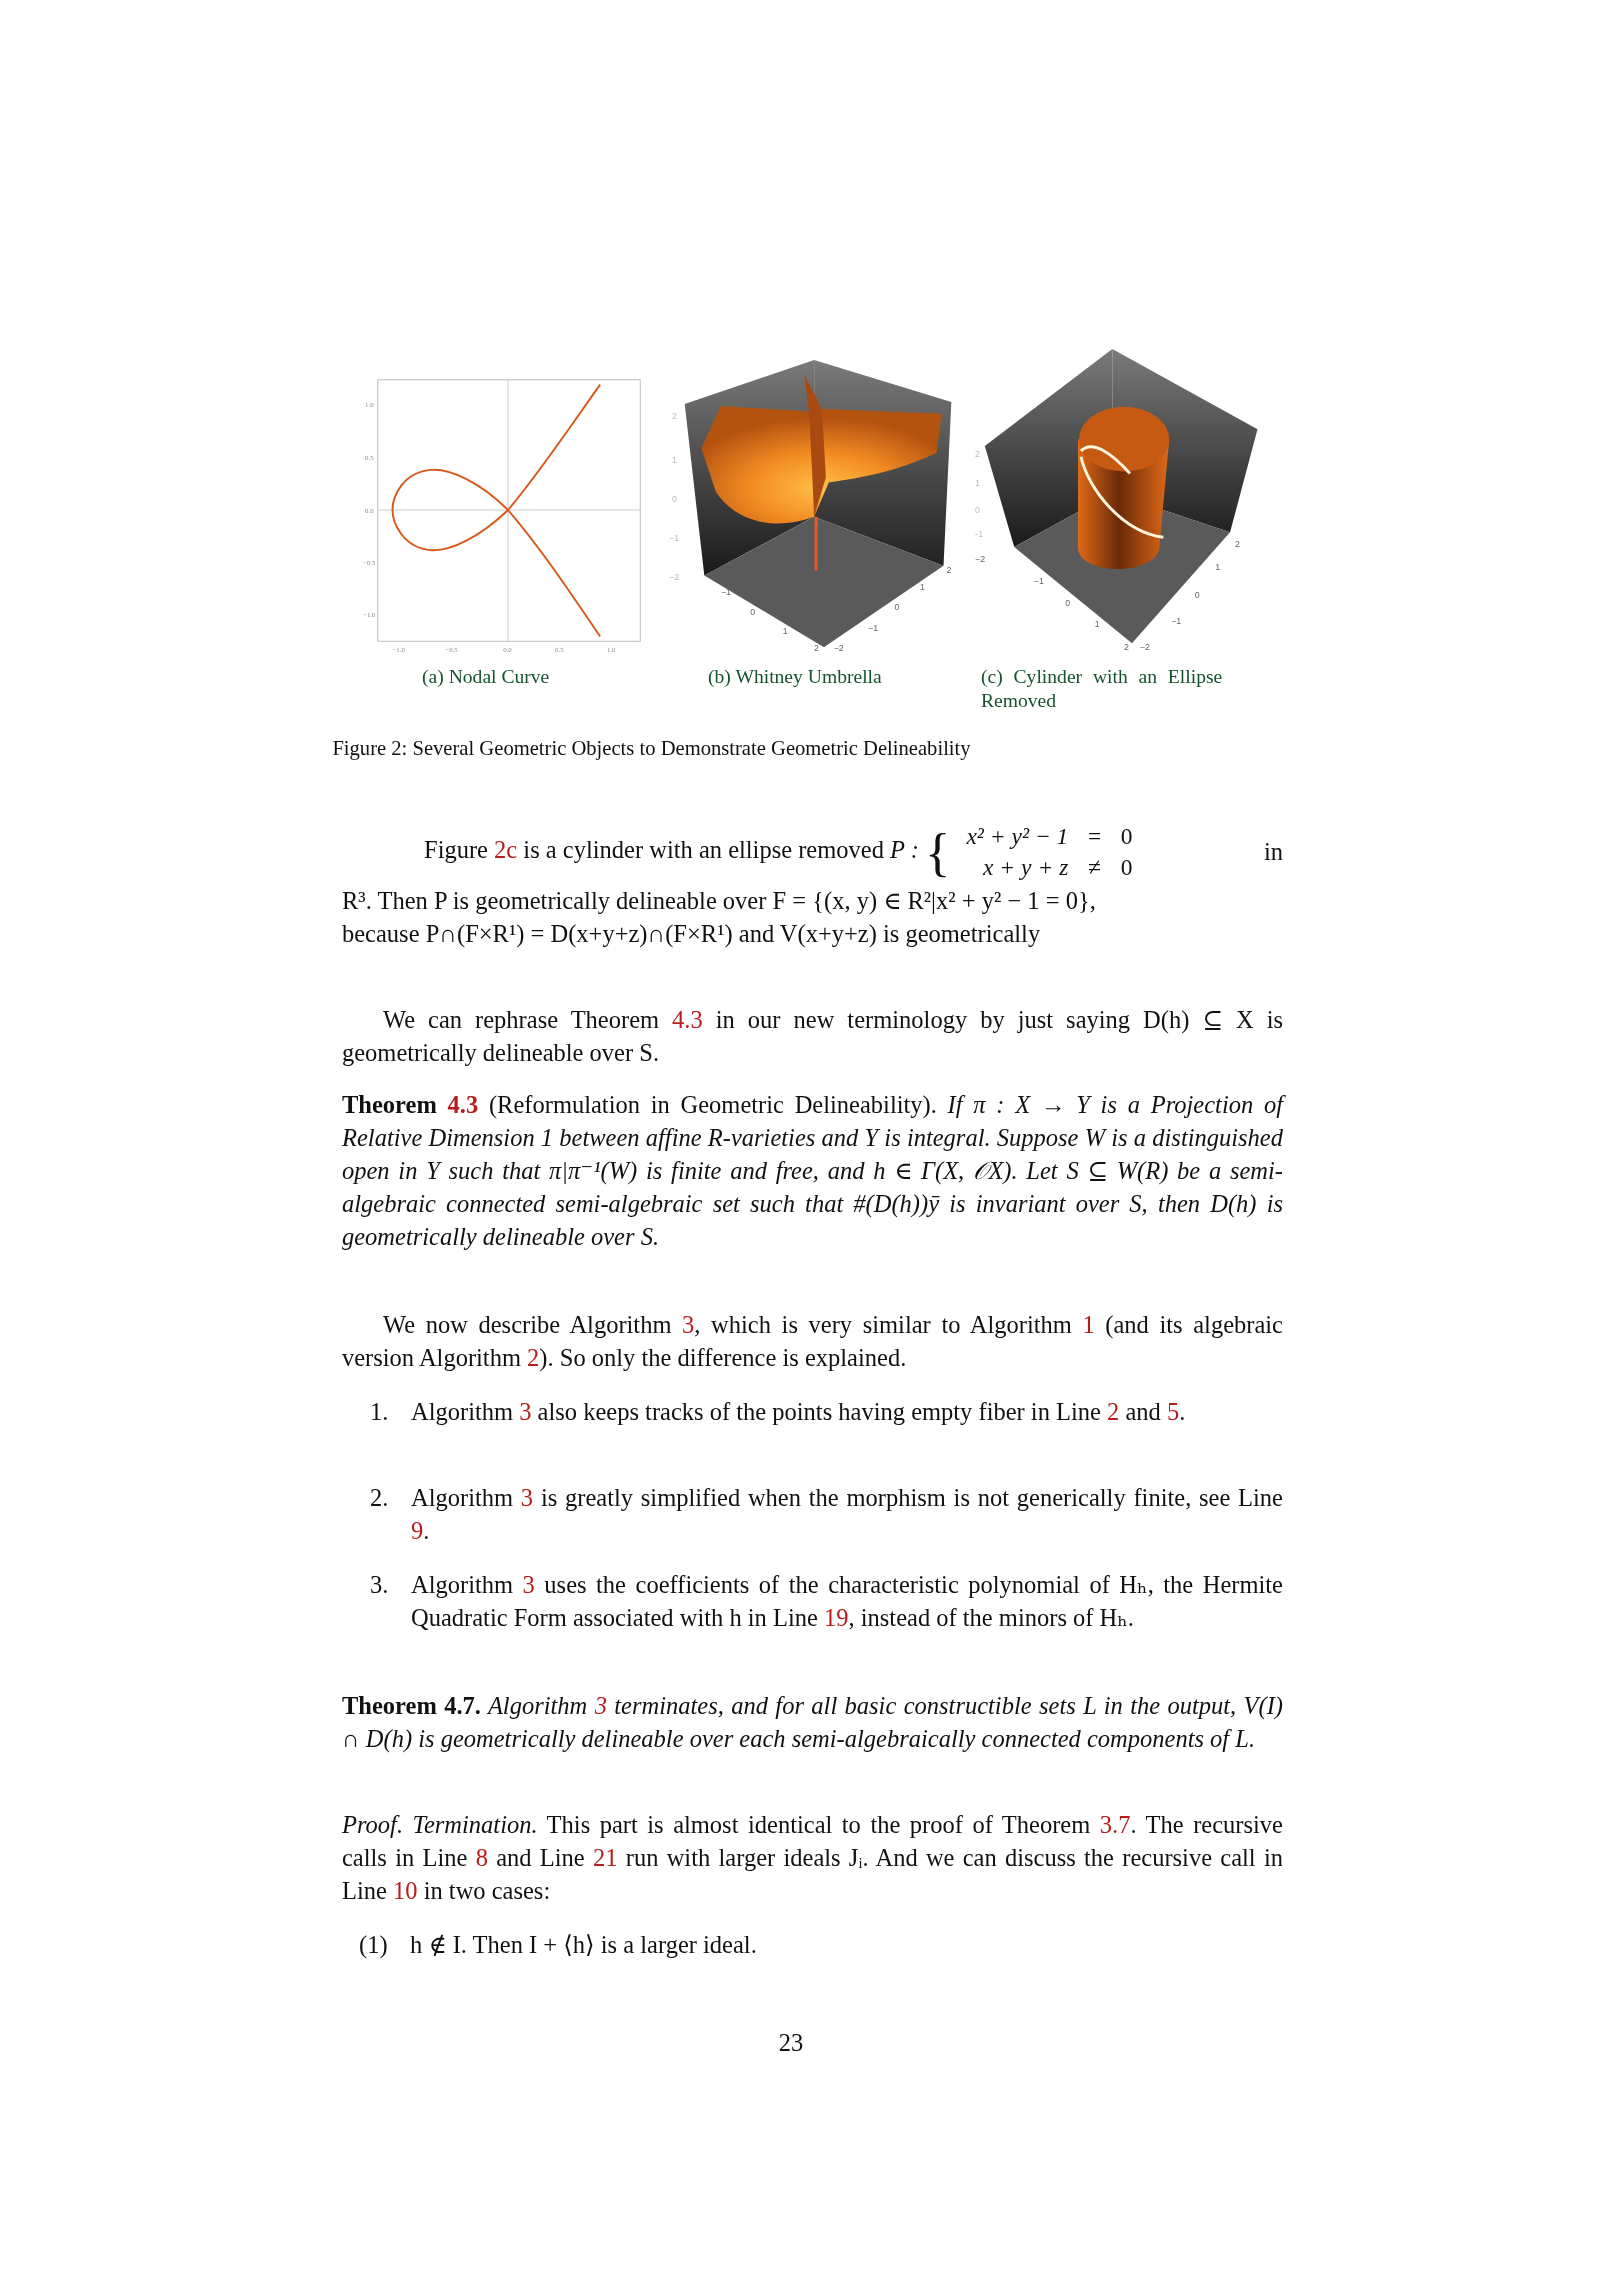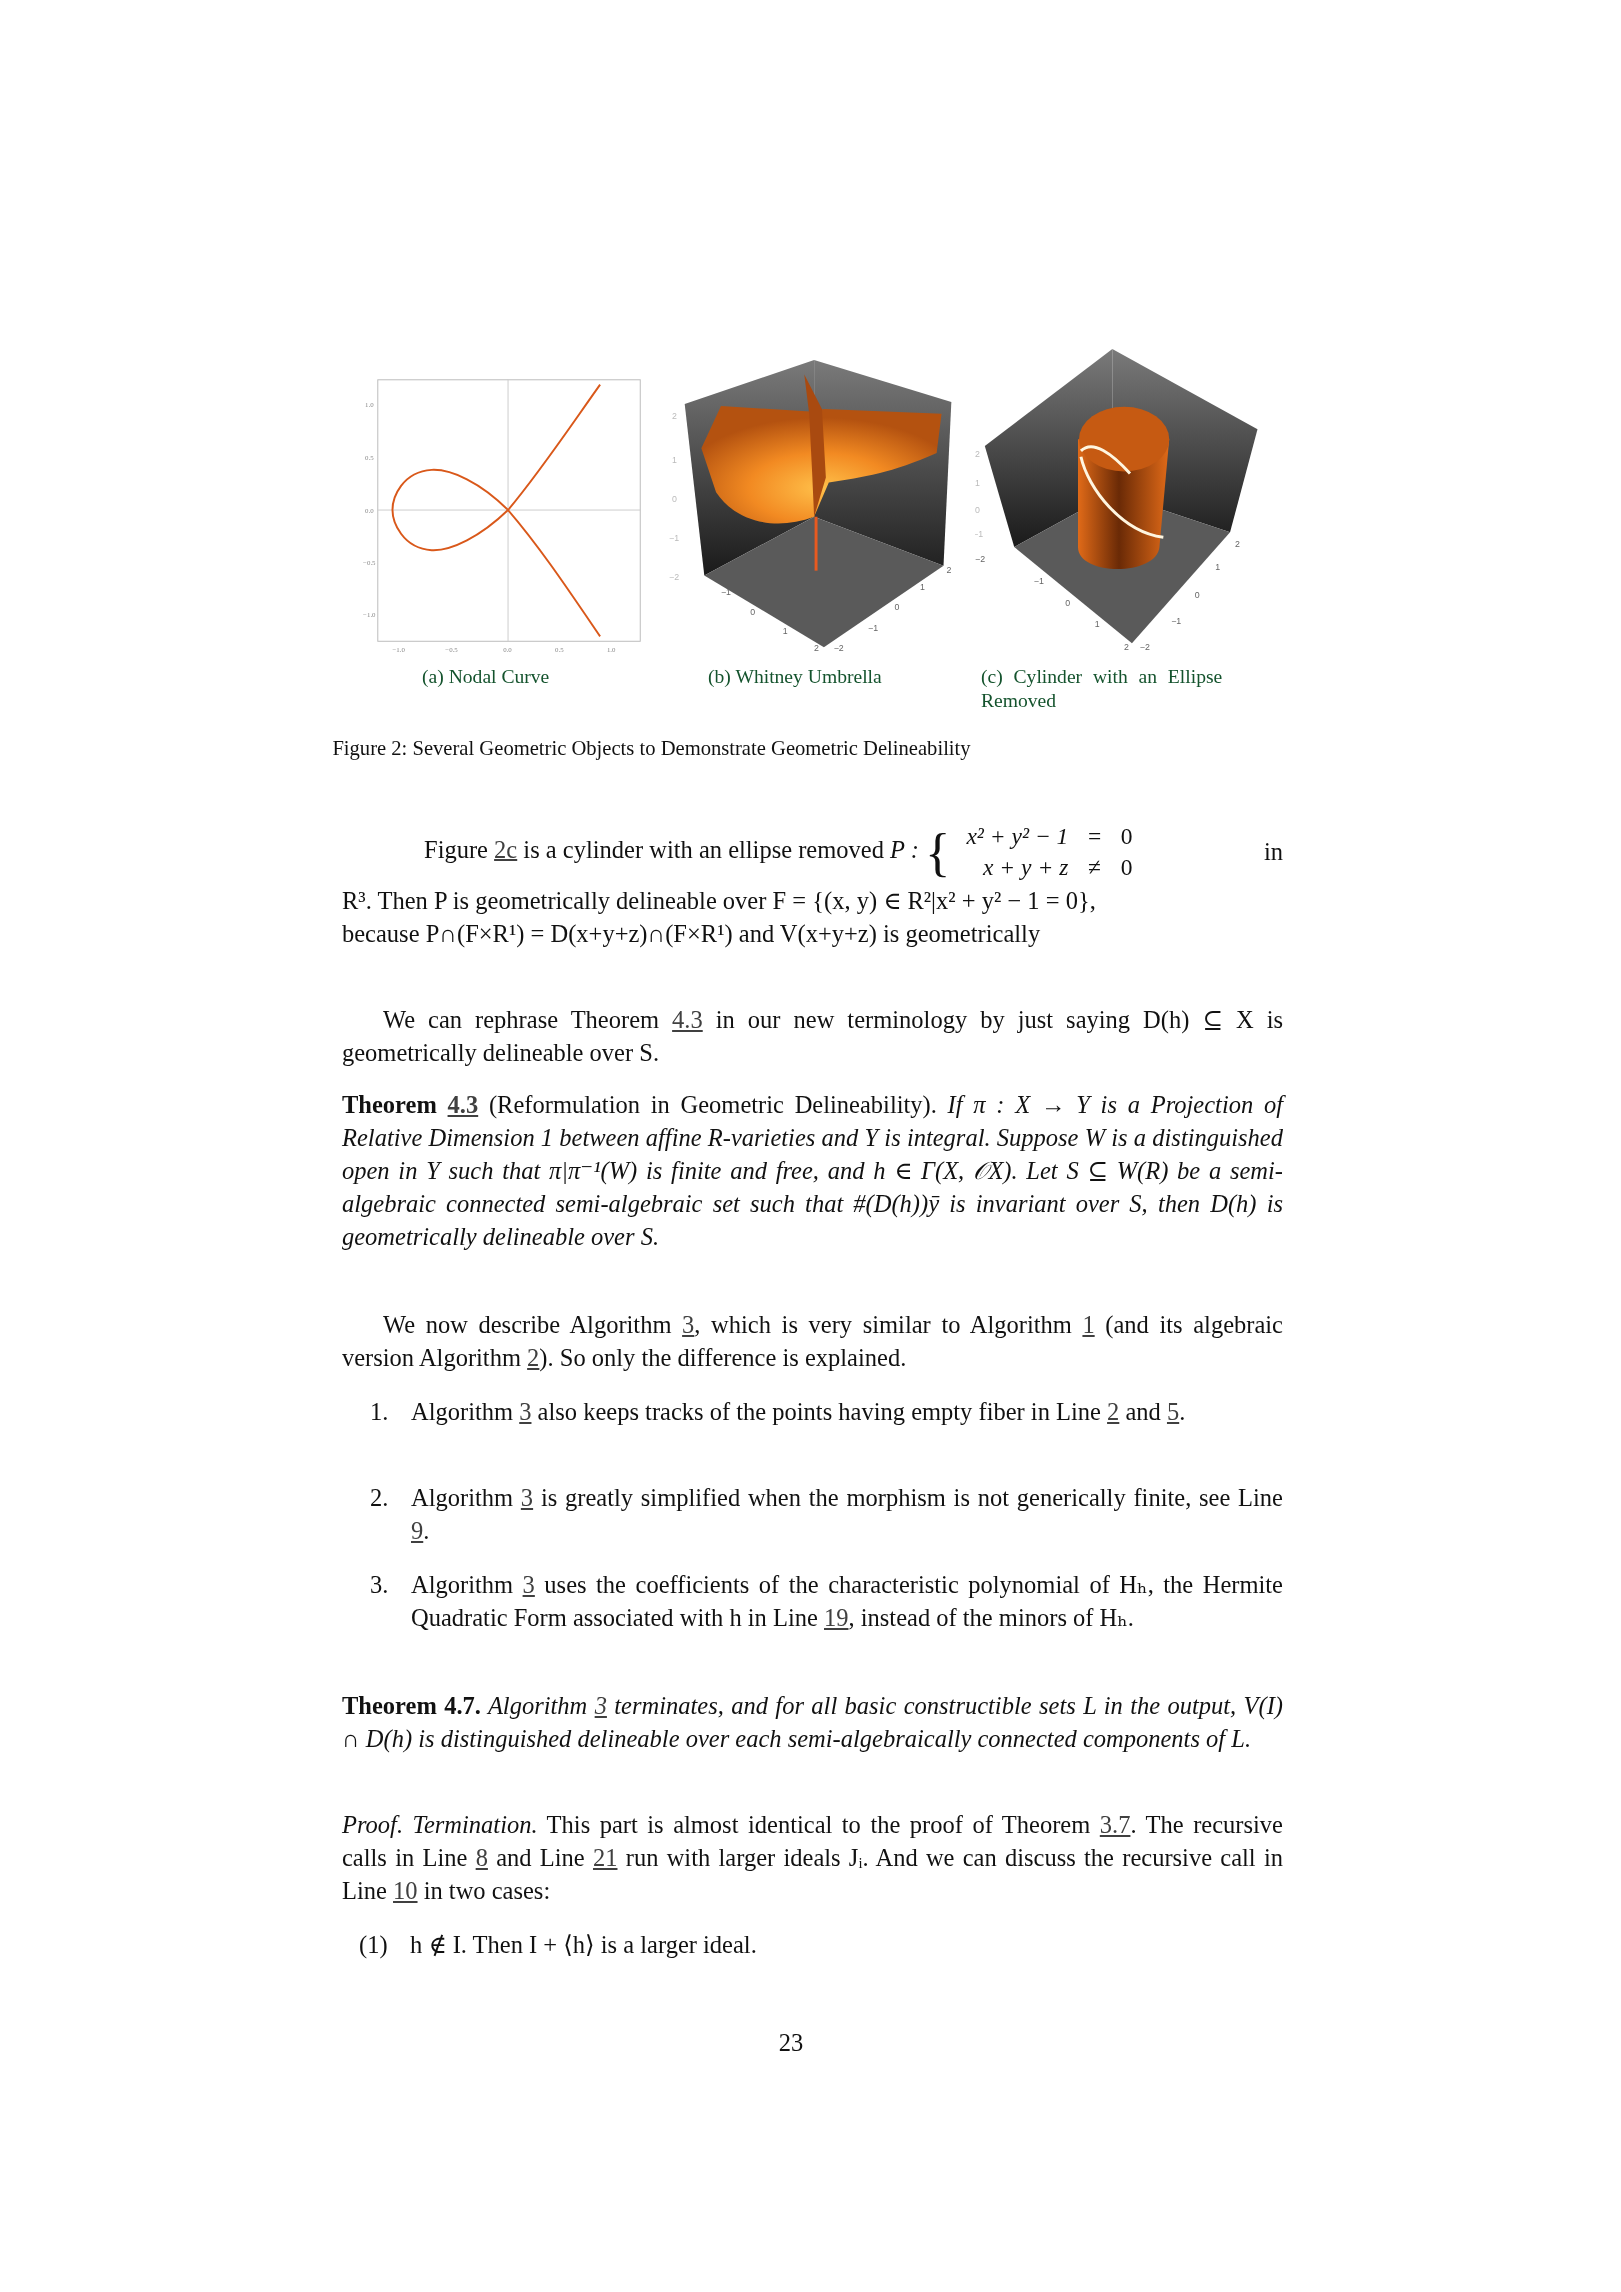--- a/index.html
+++ b/index.html
@@ -3,21 +3,21 @@
 <meta charset="utf-8">
 <style>
   html, body { margin:0; padding:0; background:#ffffff; }
   body { width:1621px; height:2293px; position:relative; font-family:"Liberation Serif","DejaVu Serif",serif; color:#111; }
   .page { position:absolute; left:0; top:0; width:1621px; height:2293px; }
   .fig { position:absolute; }
   .subcap { position:absolute; font-size:19.6px; line-height:23.5px; color:#14532d; }
   .figcap { position:absolute; left:0; width:1303px; text-align:center; font-size:20.6px; top:737px; }
   .text { position:absolute; left:342px; width:941px; font-size:24.5px; line-height:33px; text-align:justify; }
   .indent { text-indent:41px; }
-  .ref { color:#404040;text-decoration:underline; }
+  .ref { color:#b91c1c; }
   .bold { font-weight:bold; }
   .it { font-style:italic; }
   .list-item { position:absolute; left:370px; width:913px; font-size:24.5px; line-height:33px; text-align:justify; }
   .list-item .num { position:absolute; left:0; }
   .list-item .body { margin-left:41px; display:block; }
   .pagenum { position:absolute; top:2029px; left:0; width:1582px; text-align:center; font-size:24.5px; }
   .brace { font-size:53px; line-height:53px; vertical-align:middle; font-weight:100; }
   .eqtable { display:inline-table; vertical-align:middle; border-collapse:collapse; font-size:23.5px; line-height:31px; }
   .eqtable td { padding:0 9.8px; text-align:right; font-style:italic;margin-top:48px; }
   .eqtable td.op, .eqtable td.rhs { font-style:normal; text-align:center; }
@@ -178,21 +178,21 @@
   <div class="list-item" style="top:1481px;">
     <span class="num">2.</span>
     <span class="body"><span>Algorithm </span><a class="ref">3</a><span> is greatly simplified when the morphism is not generically finite, see Line </span><a class="ref">9</a><span>.</span></span>
   </div>
   <div class="list-item" style="top:1568px;">
     <span class="num">3.</span>
     <span class="body"><span>Algorithm </span><a class="ref">3</a><span> uses the coefficients of the characteristic polynomial of Hₕ, the Hermite Quadratic Form associated with h in Line </span><a class="ref">19</a><span>, instead of the minors of Hₕ.</span></span>
   </div>
 
   <div class="text" style="top:1689px;">
-    <span class="bold">Theorem 4.7.</span><span class="it"> Algorithm </span><a class="ref it">3</a><span class="it"> terminates, and for all basic constructible sets L in the output, V(I) ∩ D(h) is distinguished delineable over each semi-algebraically connected components of L.</span>
+    <span class="bold">Theorem 4.7.</span><span class="it"> Algorithm </span><a class="ref it">3</a><span class="it"> terminates, and for all basic constructible sets L in the output, V(I) ∩ D(h) is geometrically delineable over each semi-algebraically connected components of L.</span>
   </div>
 
   <div class="text" style="top:1808px;">
     <span class="it">Proof.</span><span class="it"> Termination.</span><span> This part is almost identical to the proof of Theorem </span><a class="ref">3.7</a><span>. The recursive calls in Line </span><a class="ref">8</a><span> and Line </span><a class="ref">21</a><span> run with larger ideals Jᵢ. And we can discuss the recursive call in Line </span><a class="ref">10</a><span> in two cases:</span>
   </div>
 
   <div class="list-item" style="top:1928px;left:359px;">
     <span class="num">(1)</span>
     <span class="body" style="margin-left:51px;">h ∉ I. Then I + ⟨h⟩ is a larger ideal.</span>
   </div>

